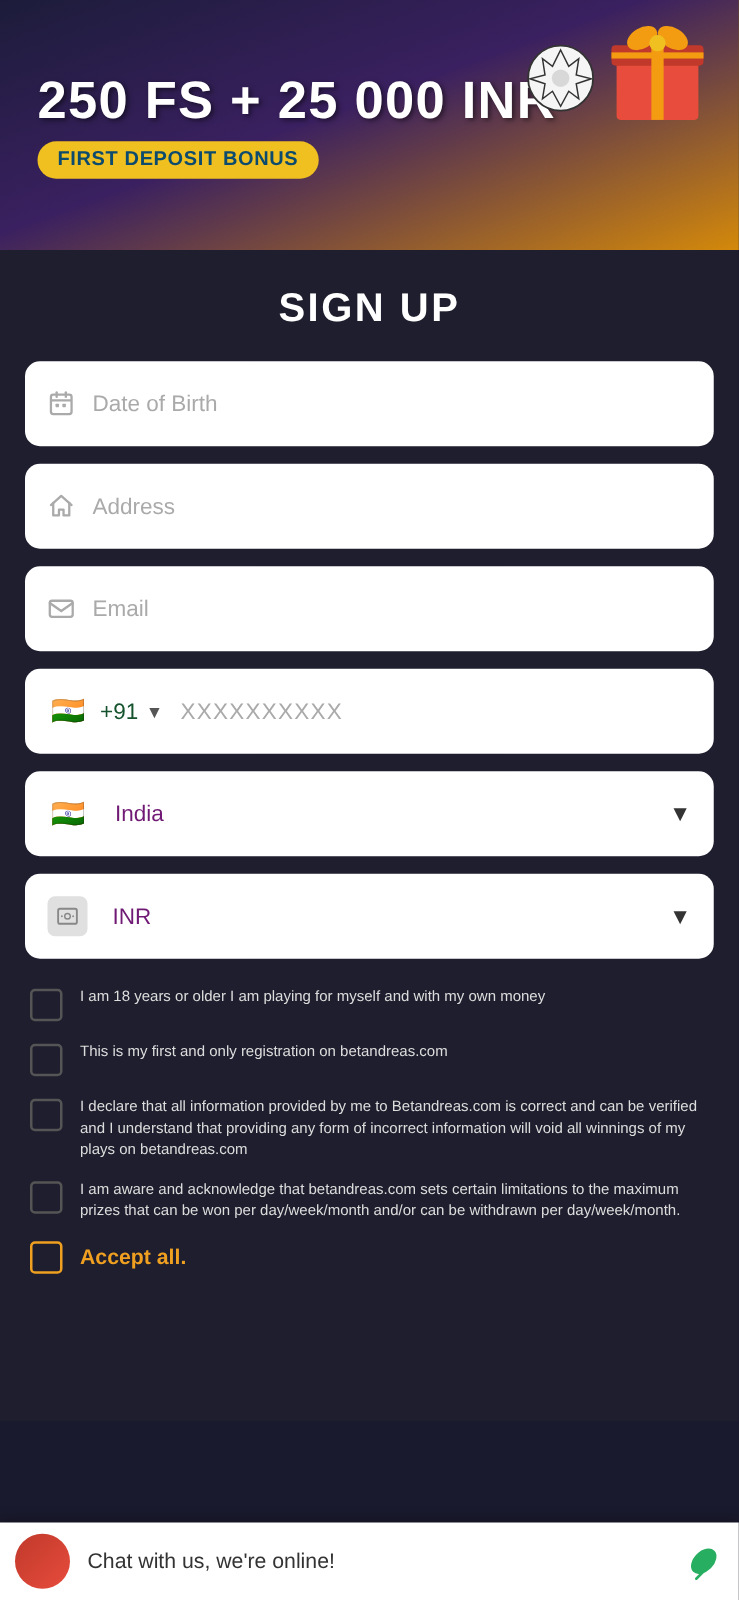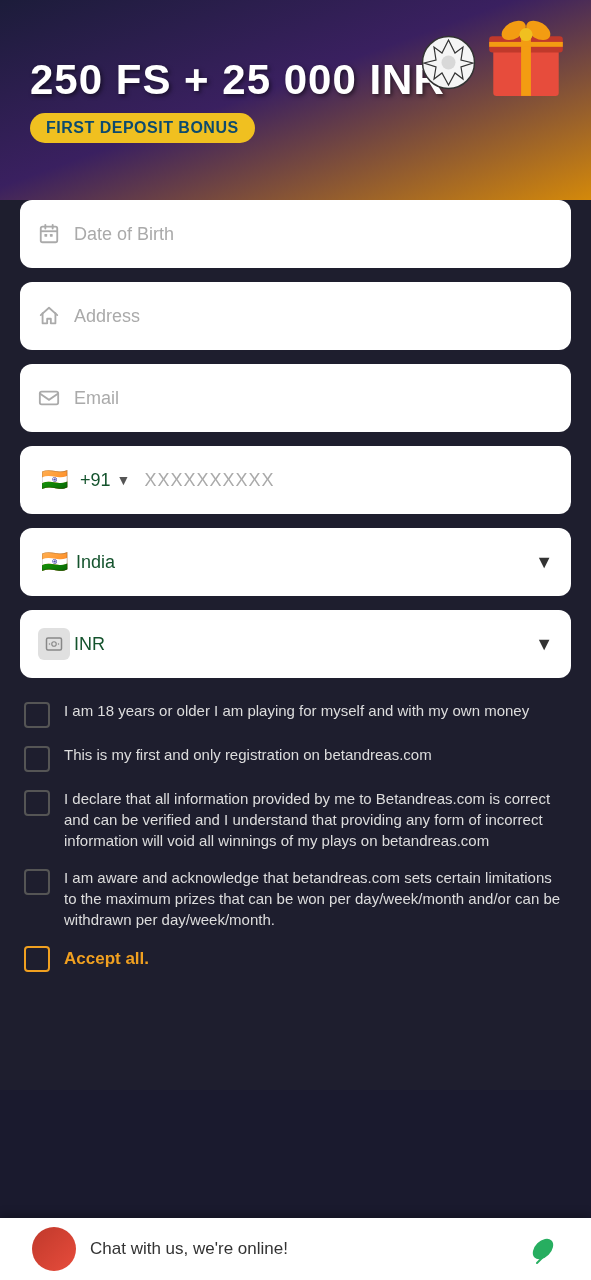--- a/index.html
+++ b/index.html
@@ -158,22 +158,22 @@
       margin-bottom: 14px;
       display: flex;
       align-items: center;
       padding: 0 18px;
       height: 68px;
       cursor: pointer;
     }
     .select-value {
       flex: 1;
       font-size: 18px;
-      color: #14532d;
-      margin-left: 4px;
+      color: #701a75;
+      margin-left: 20px;
       font-weight: 400;
     }
     .select-chevron {
       color: #333;
       font-size: 18px;
     }
 
     
     .currency-icon {
       width: 32px;
@@ -203,21 +203,21 @@
       height: 26px;
       border: 2px solid #555;
       border-radius: 4px;
       flex-shrink: 0;
       background: transparent;
       margin-top: 2px;
       cursor: pointer;
     }
     .checkbox-text {
       color: #ddd;
-      font-size: 15px;
+      font-size: 12px;
       line-height: 1.4;
       flex: 1;
     }
 
     
     .accept-all-item {
       display: flex;
       align-items: center;
       gap: 14px;
       margin-top: 4px;
@@ -241,21 +241,21 @@
     
     .chat-bar {
       position: fixed;
       bottom: 0;
       left: 0;
       width: 591px;
       height: 62px;
       background: #fff;
       display: flex;
       align-items: center;
-      padding: 0 32px;
+      padding: 0 12px;
       gap: 14px;
       box-shadow: 0 -2px 10px rgba(0,0,0,0.3);
       z-index: 100;
     }
     .chat-avatar {
       width: 44px;
       height: 44px;
       border-radius: 50%;
       background: linear-gradient(135deg, #c0392b, #e74c3c);
       flex-shrink: 0;
@@ -302,20 +302,21 @@
       <svg width="55" height="55" viewBox="0 0 55 55">
         <circle cx="27.5" cy="27.5" r="26" fill="#f5f5f5" stroke="#333" stroke-width="1.5"></circle>
         <polygon points="27.5,5 34,18 42,12 40,25 52,28 40,32 42,44 34,38 27.5,50 21,38 13,44 15,32 3,28 15,25 13,12 21,18" fill="none" stroke="#333" stroke-width="1.2"></polygon>
         <circle cx="27.5" cy="27.5" r="7" fill="#333" opacity="0.15"></circle>
       </svg>
     </div>
   </div>
 </div>
 
 <div class="main">
+  <h1 class="signup-title">SIGN UP</h1>
 
 
   <div class="field-container">
     <div class="field-icon">
       <svg width="22" height="22" viewBox="0 0 24 24" fill="none">
         <rect x="3" y="4" width="18" height="17" rx="2" stroke="#aaa" stroke-width="2"></rect>
         <line x1="3" y1="9" x2="21" y2="9" stroke="#aaa" stroke-width="2"></line>
         <line x1="8" y1="2" x2="8" y2="6" stroke="#aaa" stroke-width="2" stroke-linecap="round"></line>
         <line x1="16" y1="2" x2="16" y2="6" stroke="#aaa" stroke-width="2" stroke-linecap="round"></line>
         <rect x="7" y="12" width="3" height="3" rx="0.5" fill="#aaa"></rect>

